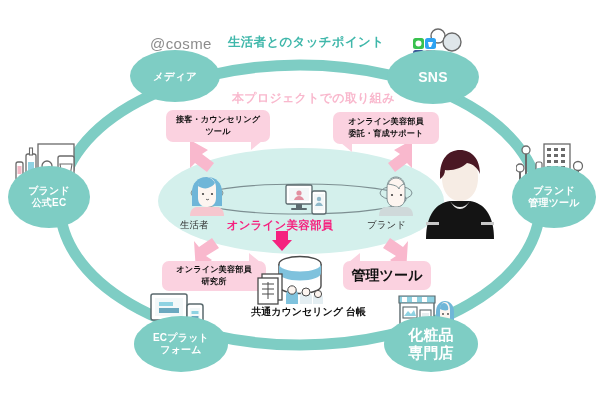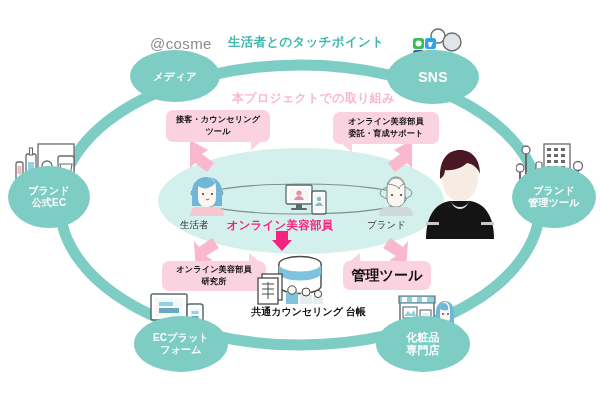--- a/index.html
+++ b/index.html
@@ -270,21 +270,21 @@
     <path d="M6 24l4-5 3 3 3-4 2 6z" fill="#8fd2e2"></path>
     <rect x="22" y="18" width="11" height="18" fill="#fff" stroke="#5b6a6e" stroke-width="1.1"></rect>
     <rect x="24" y="21" width="7" height="4" fill="#e8eef0"></rect>
     <path d="M38 20c0-7 4-11 9-11s9 4 9 11v16H38z" fill="#6fb6d8"></path>
     <path d="M42 19c0-6 2-9 5-9s5 3 5 9v6c0 4-2 6-5 6s-5-2-5-6z" fill="#fdf5f0"></path>
     <path d="M42 17c2 1 5 2 8 1 1-3-1-7-4-7-3 0-4 3-4 6z" fill="#6fb6d8"></path>
     <circle cx="45" cy="22" r="0.9" fill="#444"></circle>
       <circle cx="50" cy="22" r="0.9" fill="#444"></circle>
     <path d="M41 31h12c3 1 4 3 4 5H37c0-2 1-4 4-5z" fill="#e8eef0"></path>
   </svg>
-  <div class="node" style="left:376px;top:316px;width:94px;height:56px;font-size:11px;">
+  <div class="node" style="left:384px;top:316px;width:94px;height:56px;font-size:15px;">
     <span>化粧品</span>
     <span>専門店</span>
   </div>
 
   <div class="head-touch">生活者とのタッチポイント</div>
   <div class="head-project">本プロジェクトでの取り組み</div>
 
   <div class="callout" style="left:166px;top:110px;width:104px;height:32px;">
     <span>接客・カウンセリング</span>
     <span>ツール</span>

